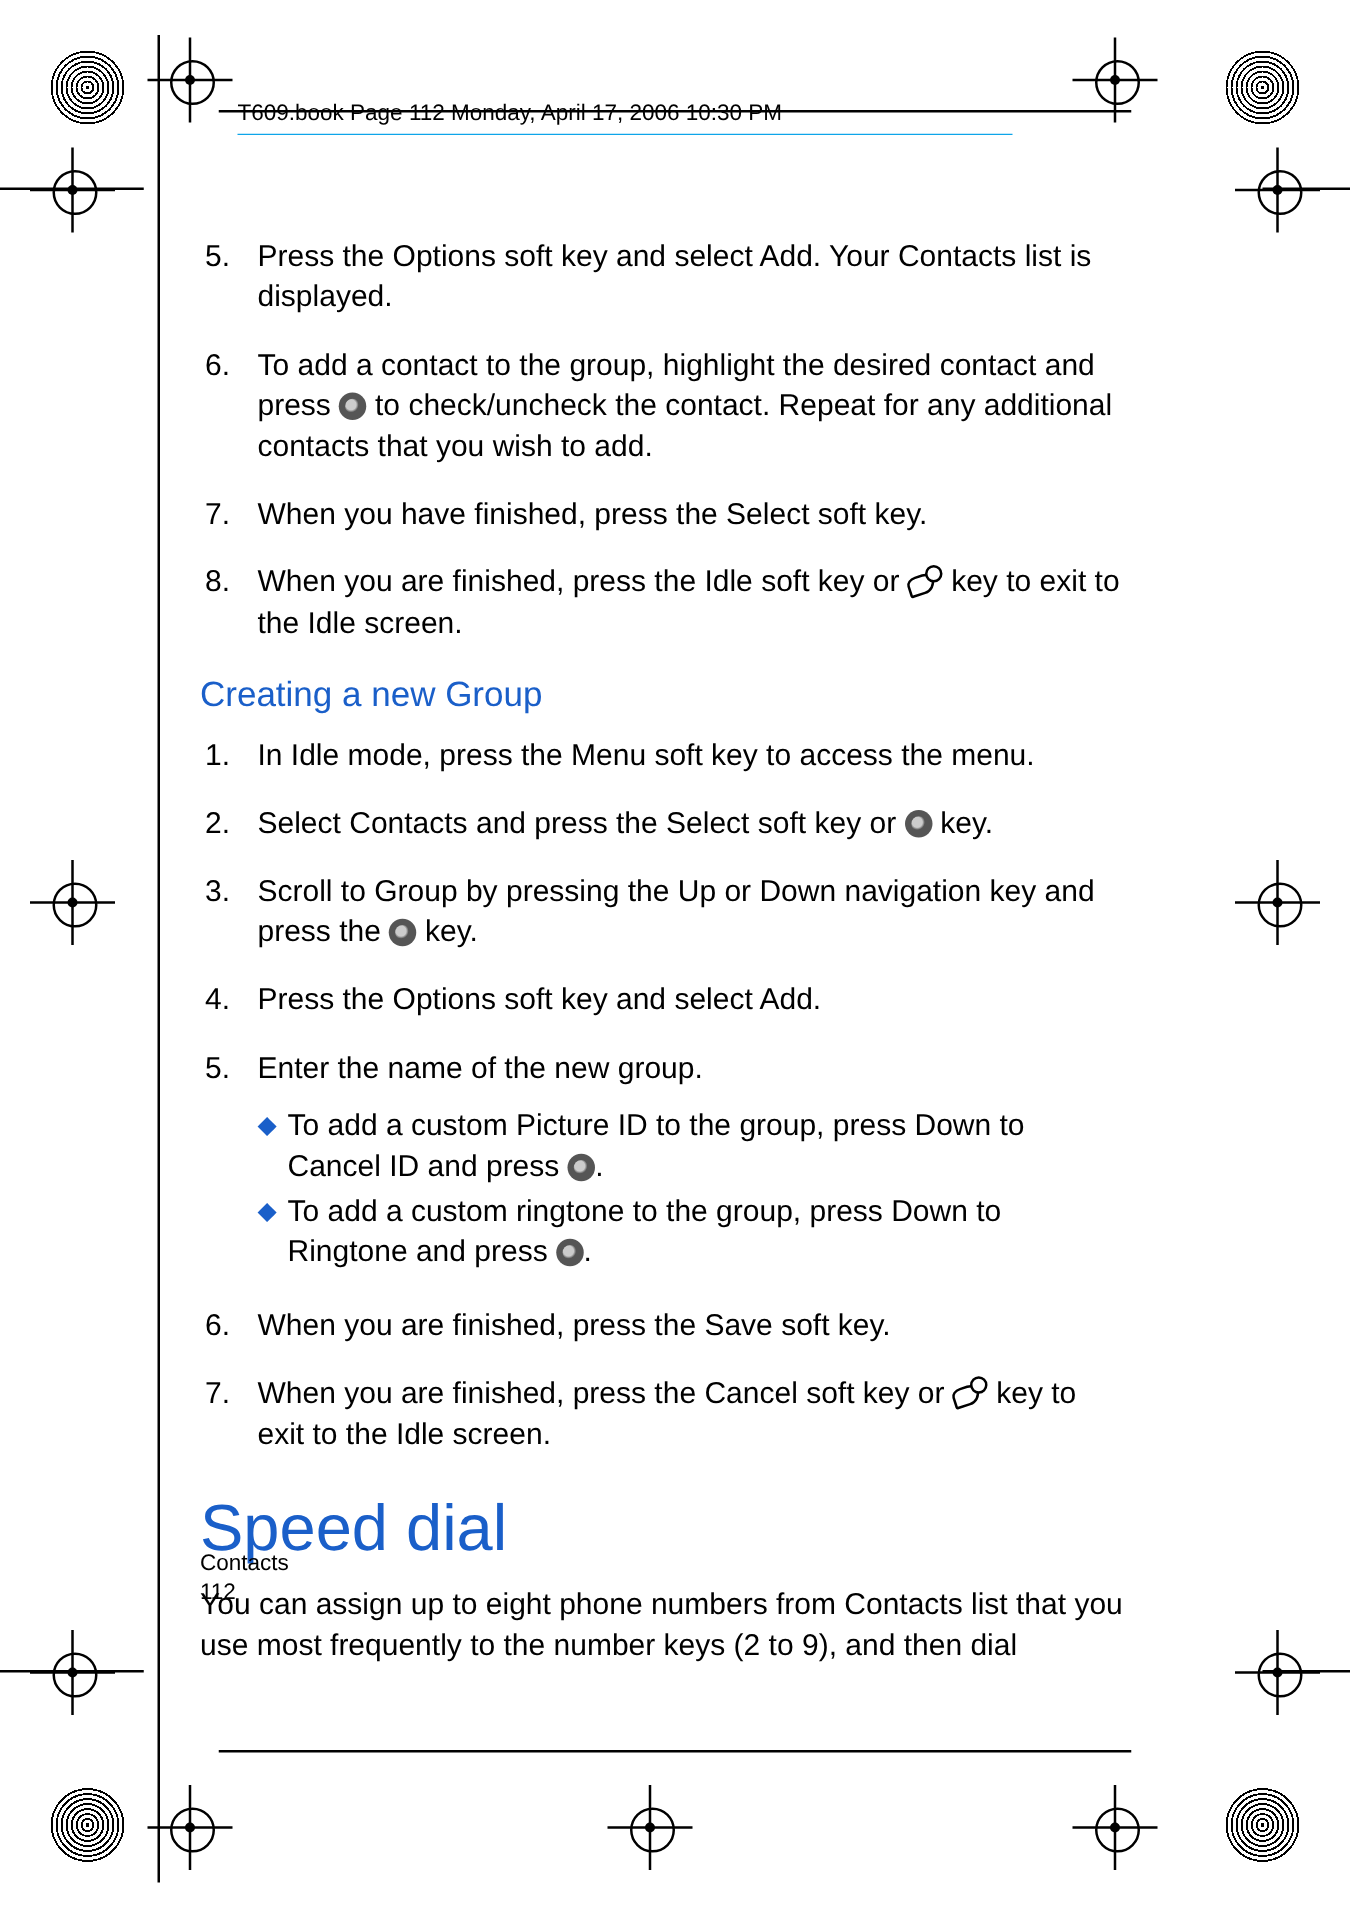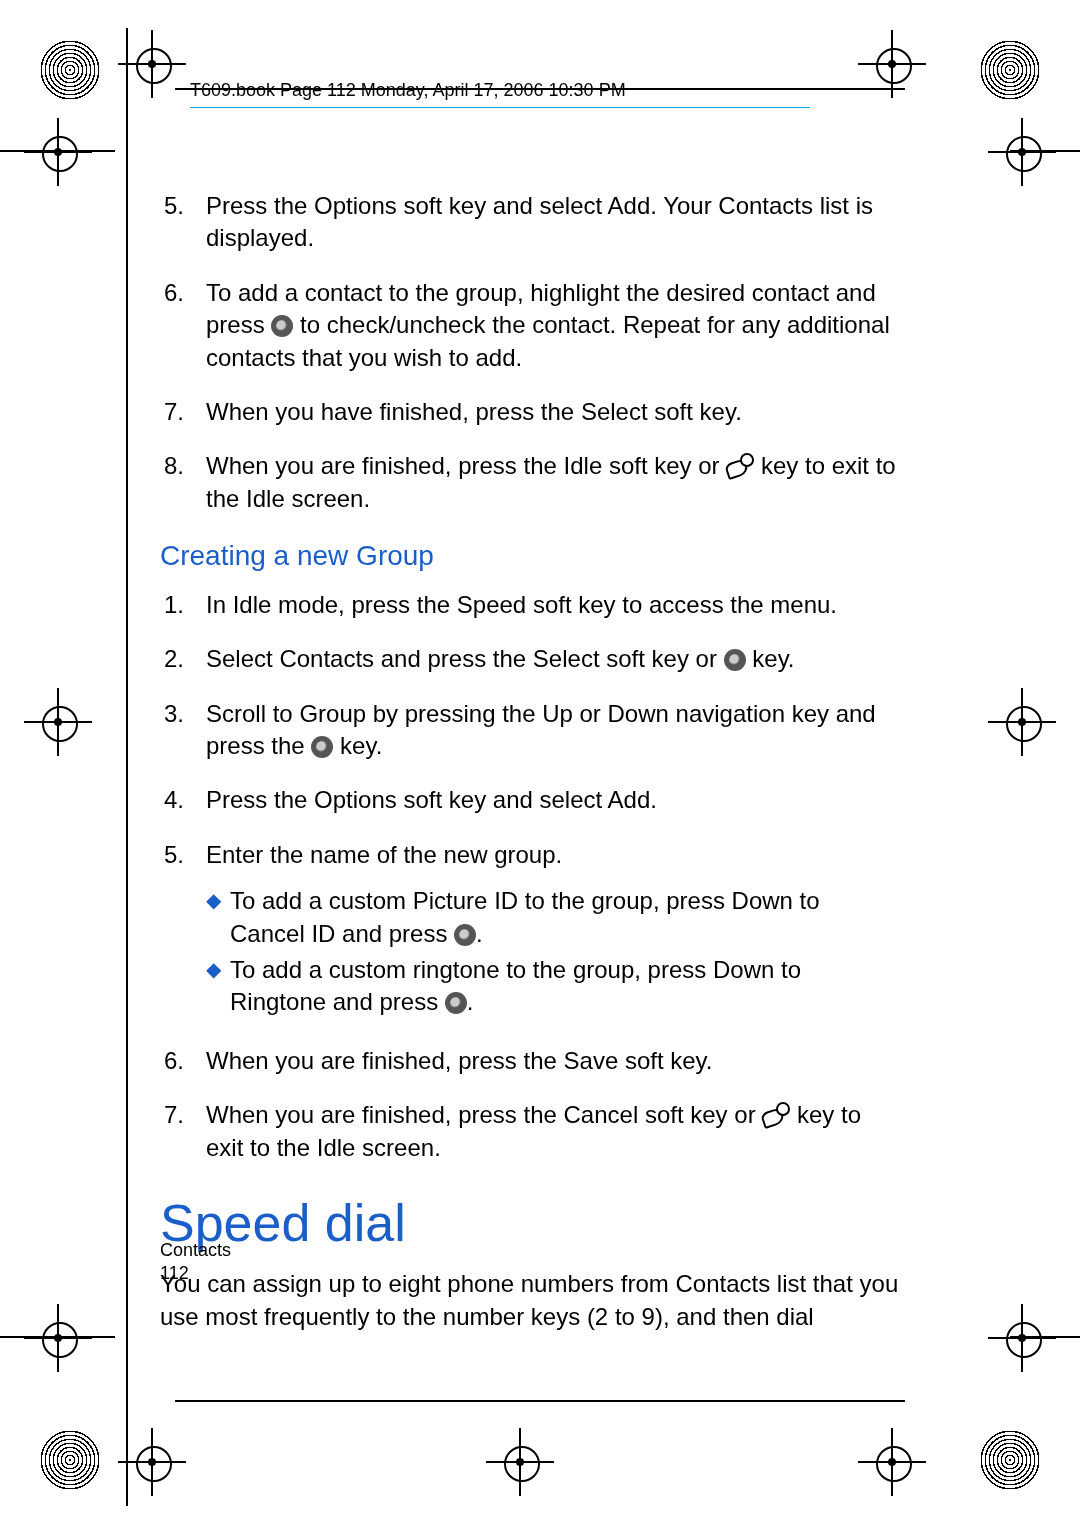--- a/index.html
+++ b/index.html
@@ -285,21 +285,21 @@
           <span class="num">8.</span>
           <span class="body">When you are finished, press the <b>Idle</b> soft key or  <span class="key-end"><span class="stroke"></span></span>  key to exit to the Idle screen.</span>
         </li>
       </ol>
 
     <div class="h2">Creating a new Group</div>
 
     <ol class="sub-list" id="list-group">
         <li>
           <span class="num">1.</span>
-          <span class="body">In Idle mode, press the <b>Speed</b> soft key to access the menu.</span>
+          <span class="body">In Idle mode, press the <b>Menu</b> soft key to access the menu.</span>
         </li>
         <li>
           <span class="num">2.</span>
           <span class="body">Select <b>Contacts</b> and press the <b>Select</b> soft key or <span class="key-ok"></span> key.</span>
         </li>
         <li>
           <span class="num">3.</span>
           <span class="body">Scroll to <b>Group</b> by pressing the Up or Down navigation key and press the <span class="key-ok"></span> key.</span>
         </li>
         <li>

